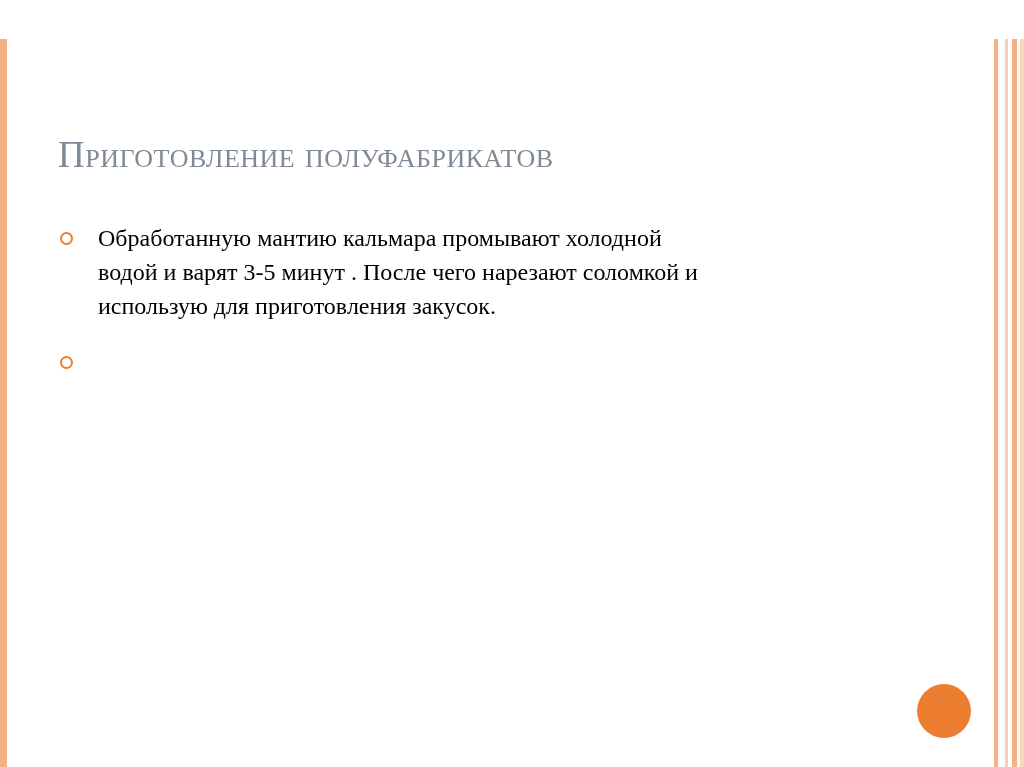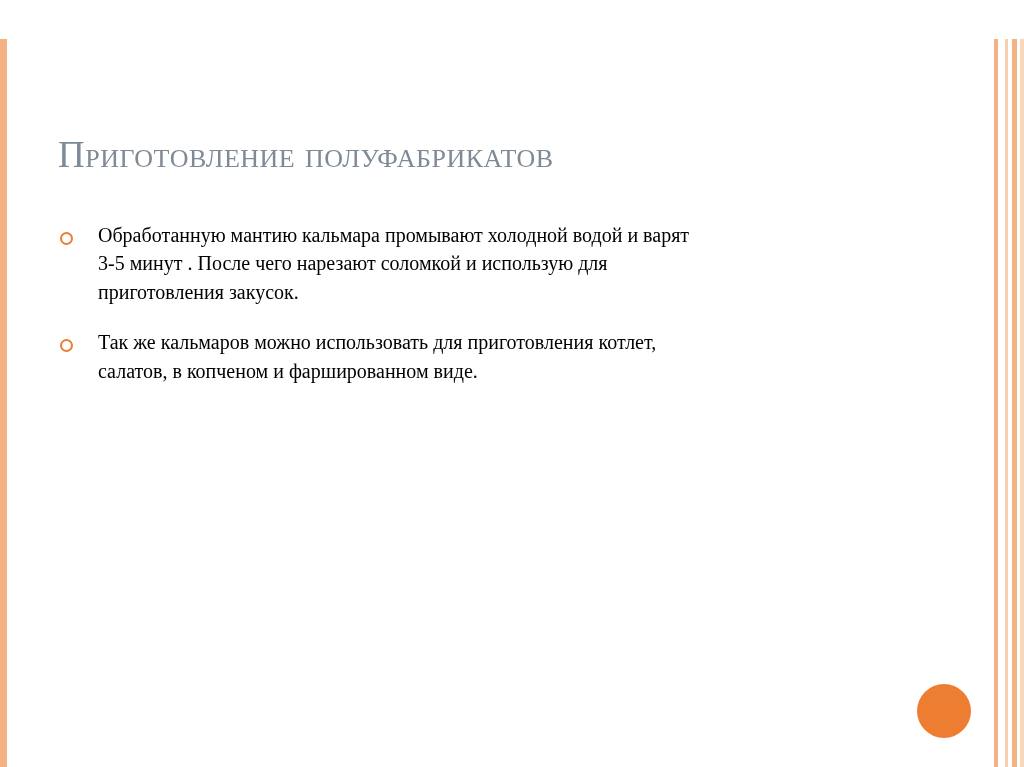--- a/index.html
+++ b/index.html
@@ -69,21 +69,21 @@
   }
   ul.bullets {
     list-style: none;
     margin: 0;
     padding: 0;
   }
   ul.bullets > li {
     position: relative;
     padding-left: 44px;
     margin-bottom: 22px;
-    font-size: 20px;
+    font-size: 24px;
     line-height: 1.42;
     color: #000000;
     font-family: "Liberation Serif", serif;
   }
   ul.bullets > li .bullet-marker {
     position: absolute;
     left: 6px;
     top: 11px;
     width: 13px;
     height: 13px;
@@ -126,20 +126,19 @@
   <h1 class="title">Приготовление полуфабрикатов</h1>
 
   <div class="content">
     <ul class="bullets">
       <li class="li-1">
         <span class="bullet-marker"></span>
         <span class="bullet-text">Обработанную мантию кальмара промывают холодной водой и варят 3-5 минут . После чего нарезают соломкой и использую для приготовления закусок.</span>
       </li>
       <li class="li-2">
         <span class="bullet-marker"></span>
-        <span class="bullet-text">Так же кальмаров можно использовать для приготовления котлет, салатов, в копченом и фаршированном виде.</span>
       </li>
     </ul>
   </div>
 
   <div class="orange-dot"></div>
 
 </div>
 
 </body></html>

